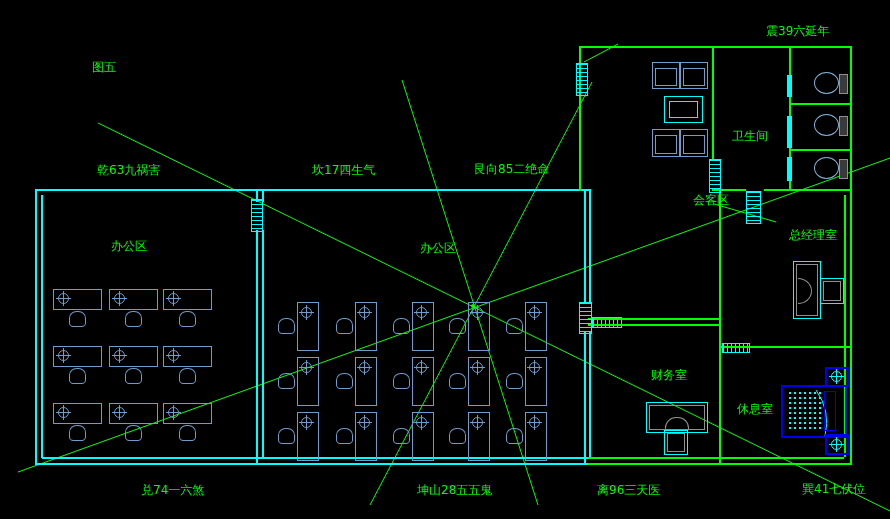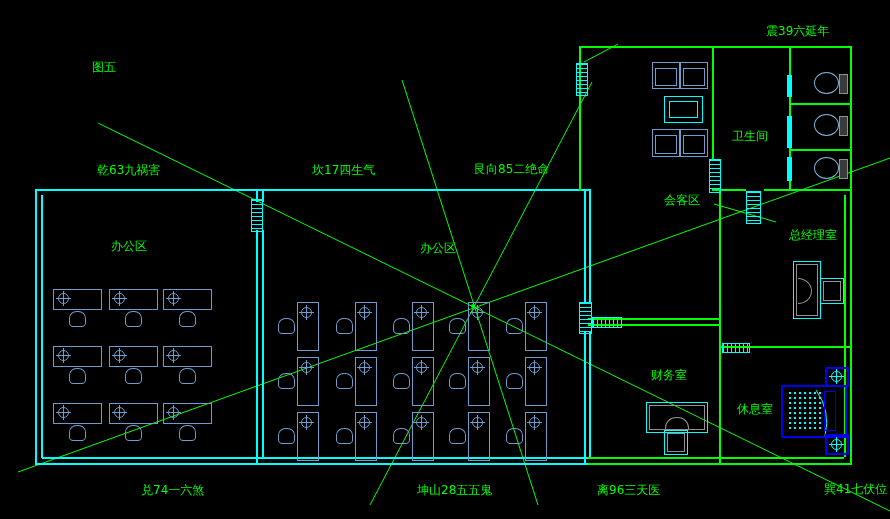--- a/index.html
+++ b/index.html
@@ -128,25 +128,25 @@
 
   <div class="lbl" style="left:92px;top:60px">图五</div>
 
   <div class="lbl" style="left:766px;top:24px">震39六延年</div>
   <div class="lbl" style="left:97px;top:163px">乾63九祸害</div>
   <div class="lbl" style="left:312px;top:163px">坎17四生气</div>
   <div class="lbl" style="left:474px;top:162px">艮向85二绝命</div>
   <div class="lbl" style="left:141px;top:483px">兑74一六煞</div>
   <div class="lbl" style="left:417px;top:483px">坤山28五五鬼</div>
   <div class="lbl" style="left:597px;top:483px">离96三天医</div>
-  <div class="lbl" style="left:824px;top:482px">巽41七伏位</div>
+  <div class="lbl" style="left:802px;top:482px">巽41七伏位</div>
 
   <div class="lbl" style="left:111px;top:239px">办公区</div>
   <div class="lbl" style="left:420px;top:241px">办公区</div>
-  <div class="lbl" style="left:664px;top:193px">会客区</div>
+  <div class="lbl" style="left:693px;top:193px">会客区</div>
   <div class="lbl" style="left:732px;top:129px">卫生间</div>
   <div class="lbl" style="left:789px;top:228px">总经理室</div>
   <div class="lbl" style="left:651px;top:368px">财务室</div>
   <div class="lbl" style="left:737px;top:402px">休息室</div>
 
 <div class="desk" style="left: 53px; top: 289px; width: 47px; height: 19px;"></div>
     <div class="mon" style="left: 58px; top: 293px;"></div>
     <div class="chair" style="left: 69px; top: 311px; width: 15px; height: 14px;"></div>
     <div class="desk" style="left: 109px; top: 289px; width: 47px; height: 19px;"></div>
     <div class="mon" style="left: 114px; top: 293px;"></div>

